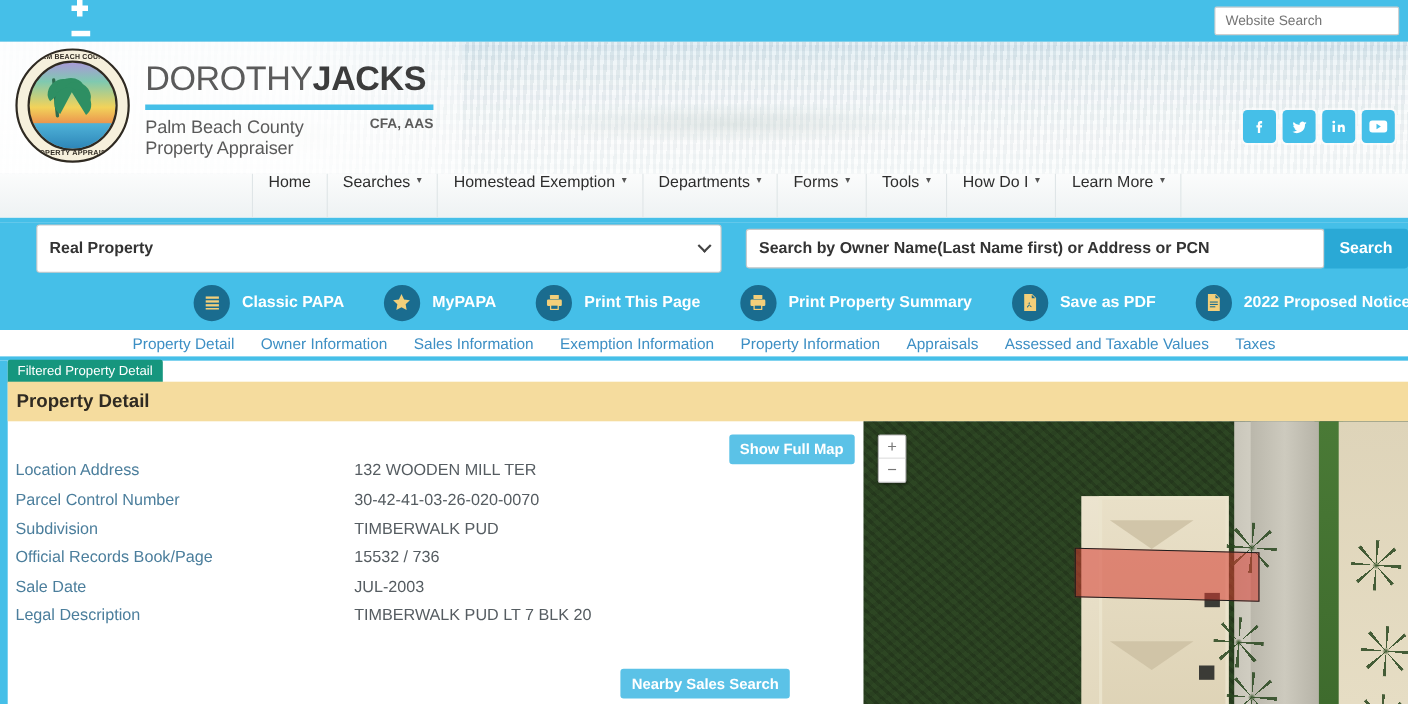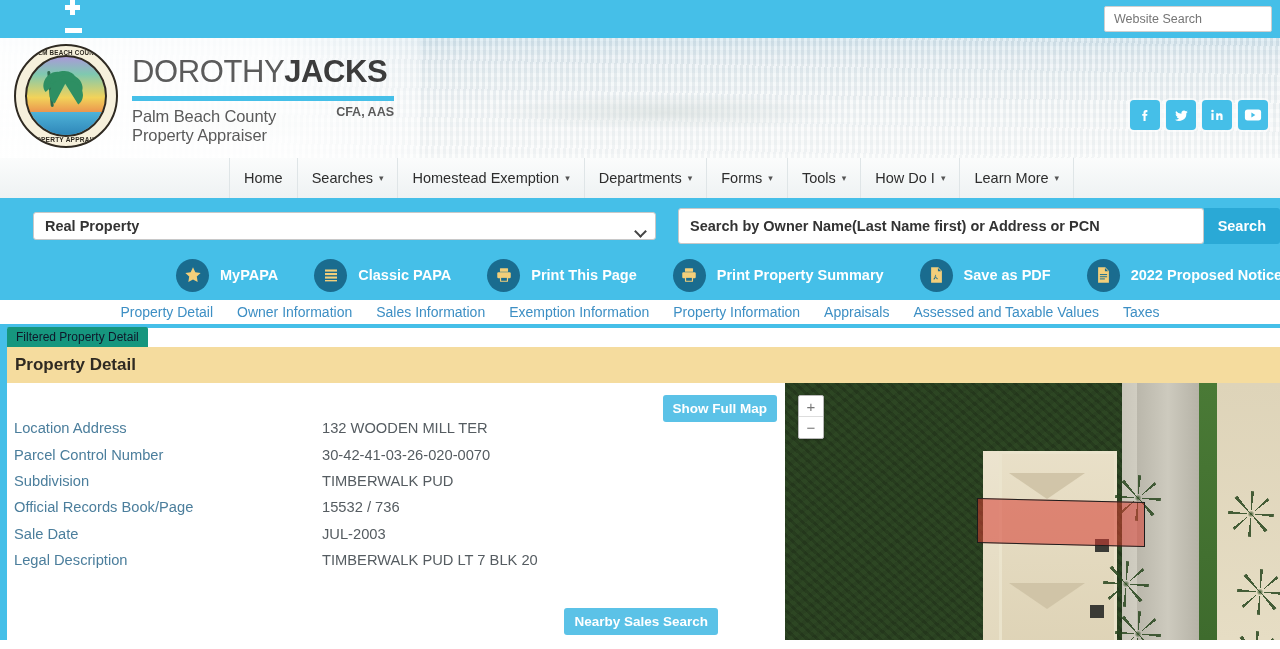--- a/index.html
+++ b/index.html
@@ -162,39 +162,39 @@
   
   .mainnav {
     height: 44px;
     background: linear-gradient(180deg,#fbfcfc 0%, #eef2f3 100%);
     border-bottom: 4px solid #45bfe8;
     display: flex; align-items: stretch; justify-content: center;
     position: relative;
   }
   .mainnav .spacer { flex: 0 0 230px; border-right: 1px solid #dfe5e7; }
   .navitem {
-    display: flex; align-items: center; padding: 0 14px;
+    display: flex; padding: 0 14px;
     font-size: 14.5px; color: #2d2d2d; cursor: pointer;
     border-right: 1px solid #dfe5e7;
     white-space: nowrap;
   }
   .navitem .caret { margin-left: 6px; font-size: 9px; color: #555; }
   .mainnav .tailspace { flex: 1; }
 
   
   .searchstrip {
     background: #45bfe8;
     height: 48px;
     display: flex; align-items: center;
     padding: 0 0 0 33px;
     gap: 0;
   }
   .sel-wrap { position: relative; }
   .sel {
-    width: 623px; height: 28px;
+    width: 623px; height: 44px;
     background: #fff; border: 1px solid #c8c8c8; border-radius: 3px;
     font-size: 14.5px; font-weight: bold; color: #333;
     padding: 0 12px 0 11px;
     font-family: "Liberation Sans", sans-serif;
     appearance: none; -webkit-appearance: none;
     outline: none; cursor: pointer;
   }
   .sel-wrap::after {
     content: ""; position: absolute; right: 11px; top: 15px;
     width: 7px; height: 7px; border-right: 2px solid #444; border-bottom: 2px solid #444;
@@ -264,21 +264,21 @@
   .panel {
     position: absolute; left: 0; top: 0; right: 0; bottom: 0;
     background: #fff;
     border-left: 7px solid #45bfe8;
   }
   .tabstrip {
     position: absolute; left: 0; top: 0; height: 19px;
     display: flex; align-items: center;
   }
   .tab-filtered {
-    background: #16967e; color: #0f172a; font-size: 12px;
+    background: #16967e; color: #ffffff; font-size: 12px;
     padding: 3px 9px 4px 9px;
     border-radius: 2px 2px 0 0;
     white-space: nowrap;
     cursor: pointer;
   }
   .sectionhdr {
     position: absolute; left: 0; right: 0; top: 19px; height: 36px;
     background: #f5dc9e;
     display: flex; align-items: center;
     padding-left: 8px;
@@ -524,38 +524,38 @@
       <option>Real Property</option>
     </select>
   </div>
   <input class="q-input" value="Search by Owner Name(Last Name first) or Address or PCN" style="">
   <button class="q-btn">Search</button>
 </div>
 
 <div class="toolrow">
   <div class="tool">
     <span class="circ">
-      <svg width="18" height="18" viewBox="0 0 20 20">
-          <path fill="#f3cf7a" d="M10 1.5l2.6 5.4 5.9.8-4.3 4.1 1 5.9L10 14.9 4.8 17.7l1-5.9L1.5 7.7l5.9-.8z"></path>
-        </svg>
-    </span>
-    <span class="tlabel">MyPAPA</span>
-  </div>
-  <div class="tool">
-    <span class="circ">
       <svg width="16" height="16" viewBox="0 0 16 16">
           <g fill="#f3cf7a">
             <rect x="2" y="2.5" width="12" height="2.1"></rect>
             <rect x="2" y="6" width="12" height="2.1"></rect>
             <rect x="2" y="9.5" width="12" height="2.1"></rect>
             <rect x="2" y="13" width="12" height="1.4"></rect>
           </g>
         </svg>
     </span>
     <span class="tlabel">Classic PAPA</span>
+  </div>
+  <div class="tool">
+    <span class="circ">
+      <svg width="18" height="18" viewBox="0 0 20 20">
+          <path fill="#f3cf7a" d="M10 1.5l2.6 5.4 5.9.8-4.3 4.1 1 5.9L10 14.9 4.8 17.7l1-5.9L1.5 7.7l5.9-.8z"></path>
+        </svg>
+    </span>
+    <span class="tlabel">MyPAPA</span>
   </div>
   <div class="tool">
     <span class="circ">
       <svg width="18" height="18" viewBox="0 0 20 20">
           <g fill="#f3cf7a">
             <rect x="5.5" y="2.5" width="9" height="4" rx=".5"></rect>
             <rect x="2.5" y="7" width="15" height="6.5" rx="1.3"></rect>
             <rect x="5.5" y="12" width="9" height="5.5" rx=".5"></rect>
           </g>
           <rect x="6.8" y="13.2" width="6.4" height="3.2" fill="#1a6c8f"></rect>

